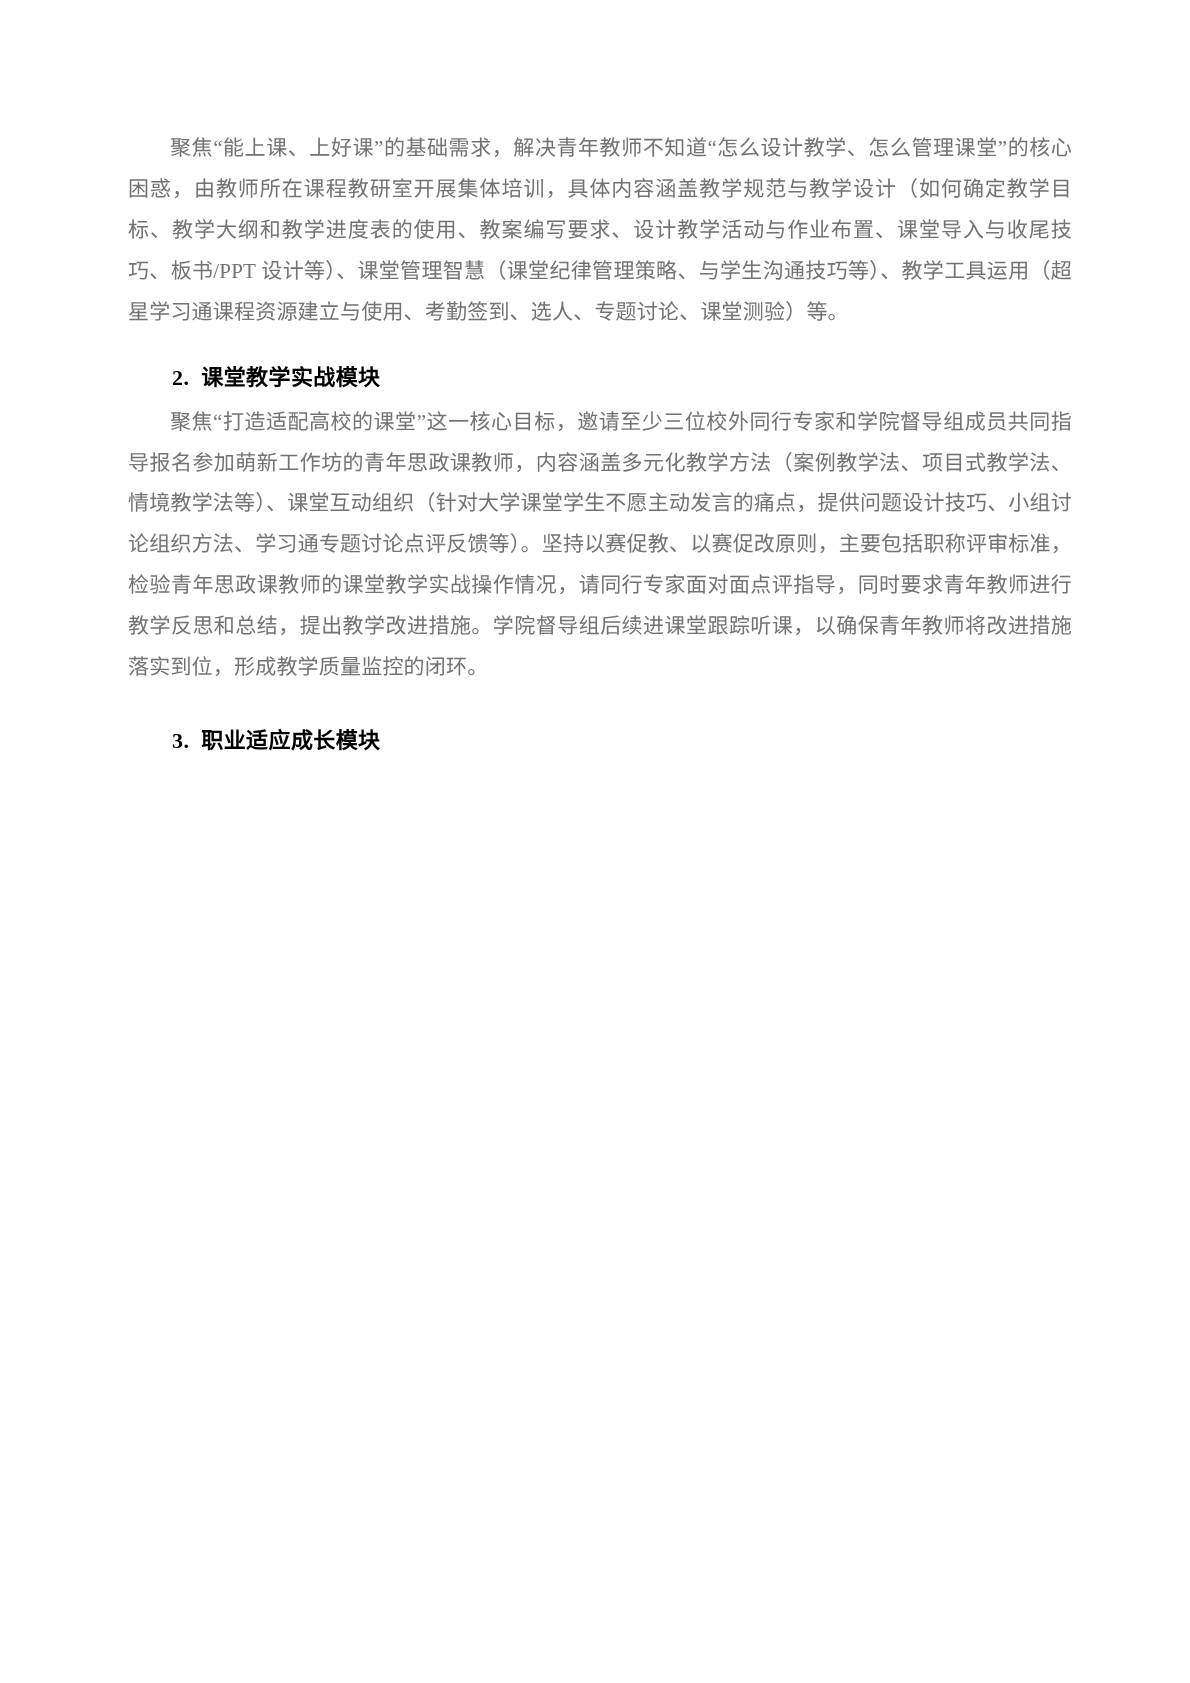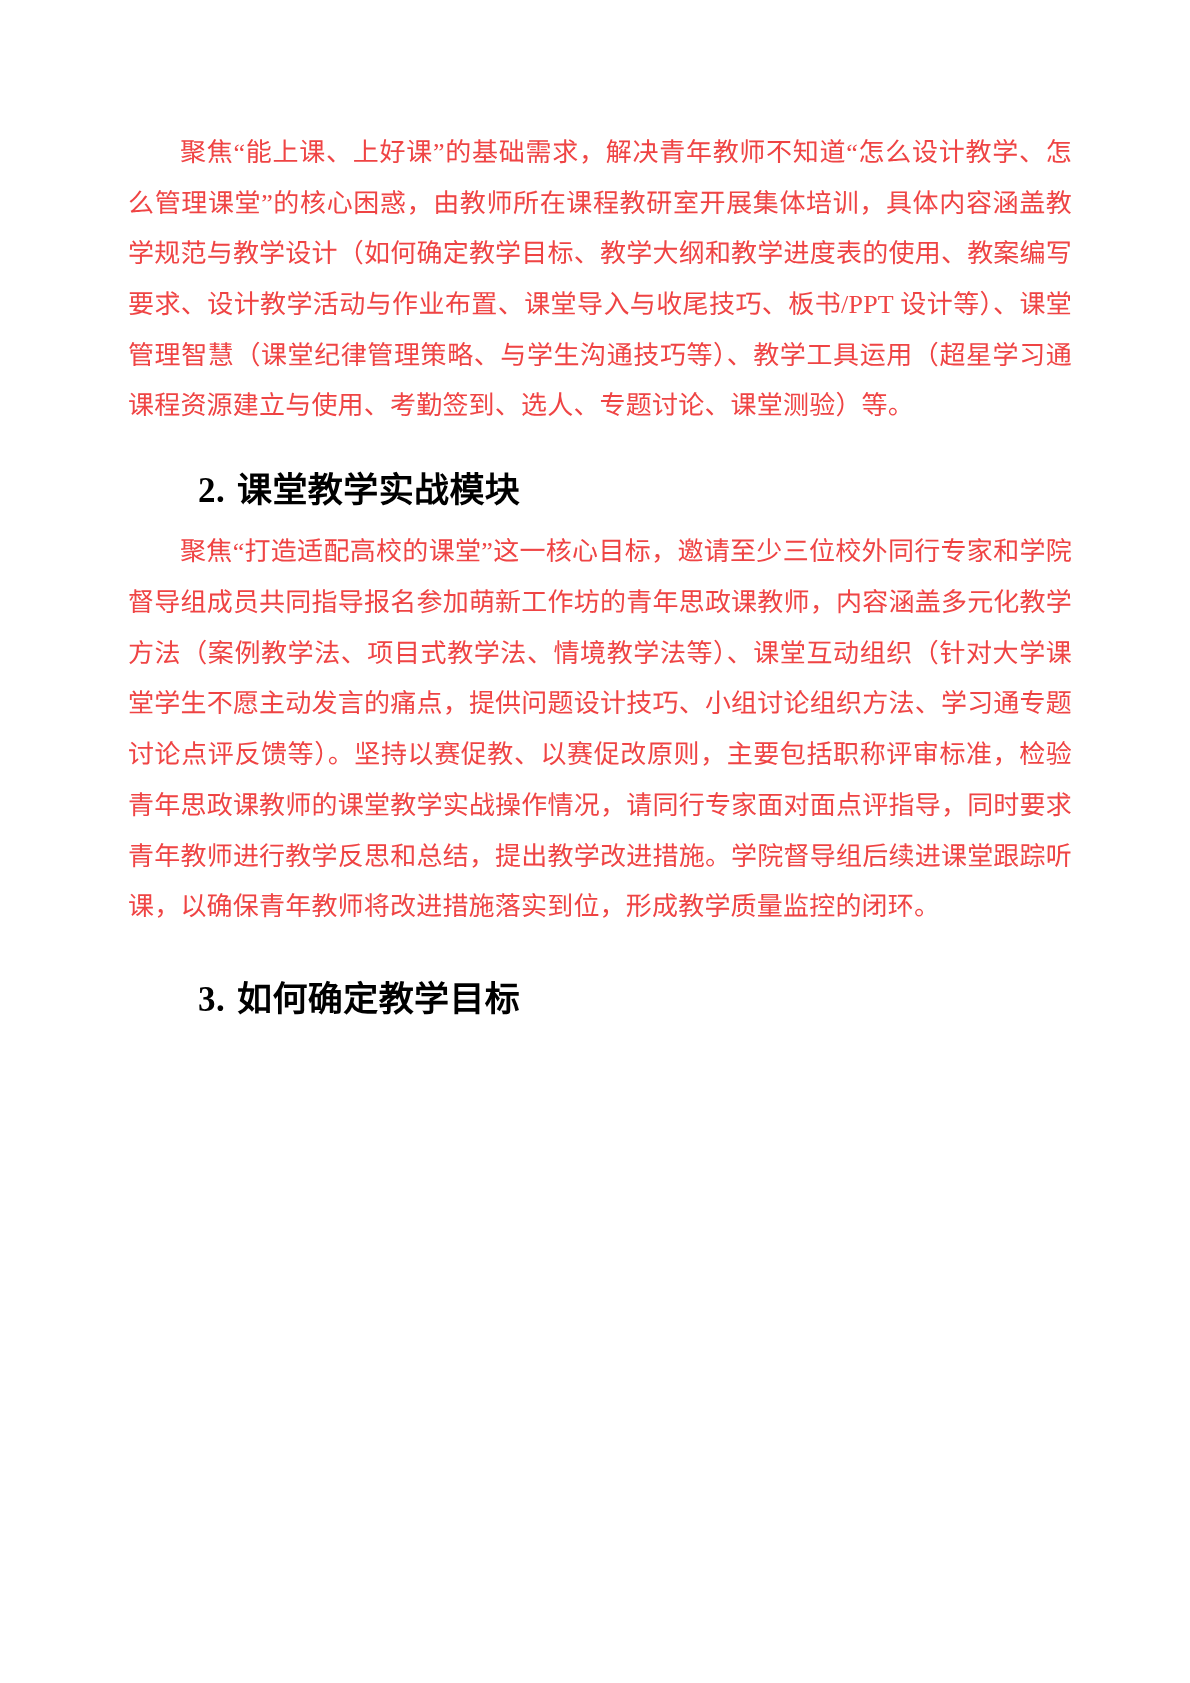--- a/index.html
+++ b/index.html
@@ -21,32 +21,32 @@
     height: 1683px;
     box-sizing: border-box;
     padding: 128px 118px 110px 128px;
     background: #ffffff;
   }
   .doc-body {
     width: 100%;
   }
   p.para {
     margin: 0 0 0 0;
-    font-size: 26px;
+    font-size: 21px;
     line-height: 1.95;
     text-align: justify;
     text-justify: inter-ideograph;
     text-indent: 2em;
     letter-spacing: 0.2px;
     font-family: "Liberation Serif", "DejaVu Serif", serif;
-    color: #ef4444;
+    color: #737373;
   }
   h3.heading {
     margin: 14px 0 2px 0;
-    font-size: 35px;
+    font-size: 22px;
     line-height: 1.95;
     font-weight: bold;
     text-indent: 2em;
     letter-spacing: 0.4px;
     font-family: "DejaVu Sans", "Liberation Sans", sans-serif;
     color: #000000;
   }
   h3.heading .num {
     font-family: "Liberation Serif", "DejaVu Serif", serif;
     font-weight: bold;
@@ -67,18 +67,18 @@
 
     <h3 class="heading">
       <span class="num">2.</span><span>课堂教学实战模块</span>
     </h3>
 
     <p class="para">聚焦“打造适配高校的课堂”这一核心目标，邀请至少三位校外同行专家和学院督导组成员共同指导报名参加萌新工作坊的青年思政课教师，内容涵盖多元化教学方法（案例教学法、项目式教学法、情境教学法等）、课堂互动组织（针对大学课堂学生不愿主动发言的痛点，提供问题设计技巧、小组讨论组织方法、学习通专题讨论点评反馈等）。坚持以赛促教、以赛促改原则，主要包括职称评审标准，检验青年思政课教师的课堂教学实战操作情况，请同行专家面对面点评指导，同时要求青年教师进行教学反思和总结，提出教学改进措施。学院督导组后续进课堂跟踪听课，以确保青年教师将改进措施落实到位，形成教学质量监控的闭环。</p>
 
     <div class="spacer-md"></div>
 
     <h3 class="heading">
-      <span class="num">3.</span><span>如何确定教学目标</span>
+      <span class="num">3.</span><span>职业适应成长模块</span>
     </h3>
 
 
   </div>
 </div>
 
 </body></html>

